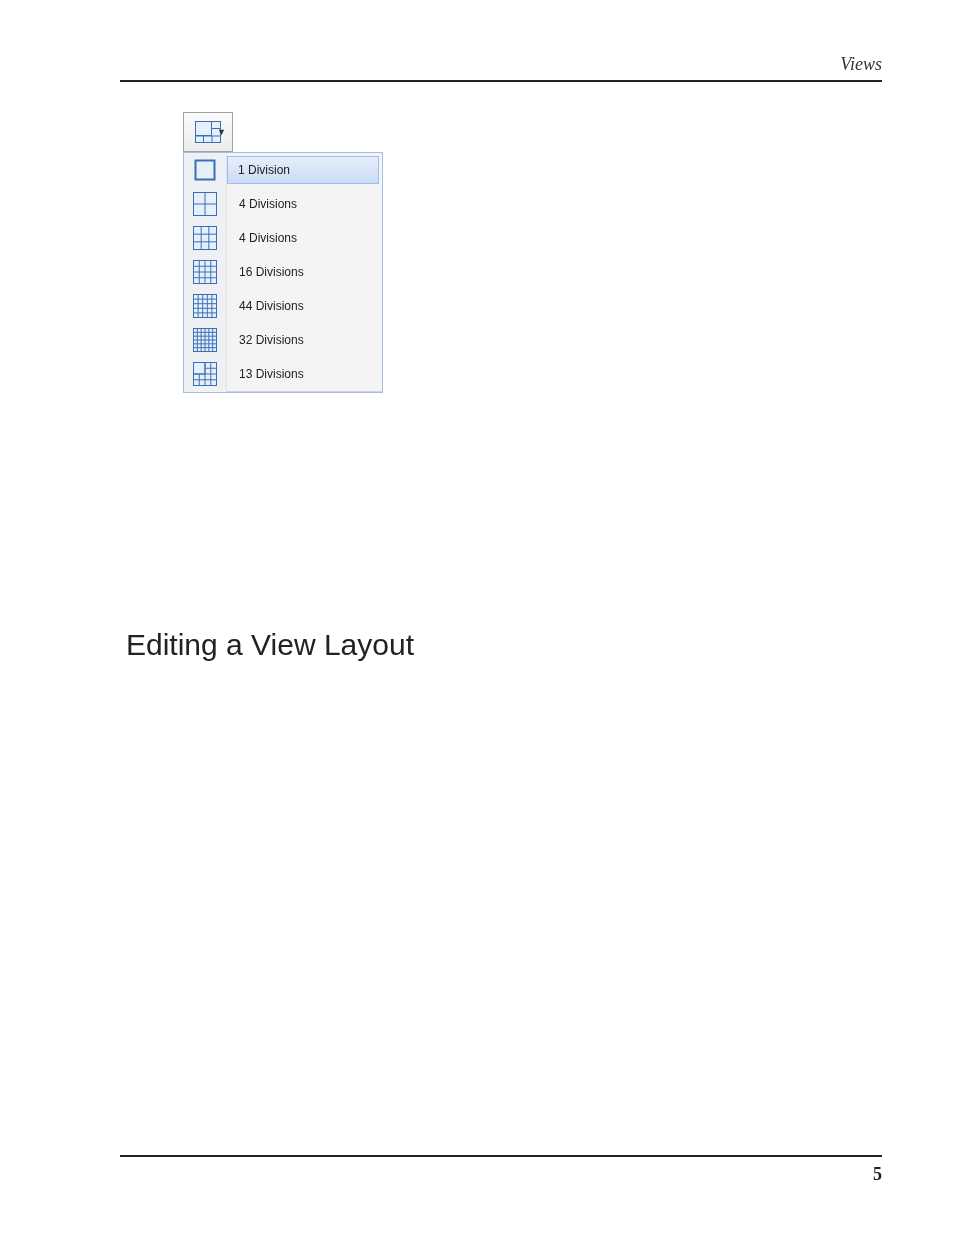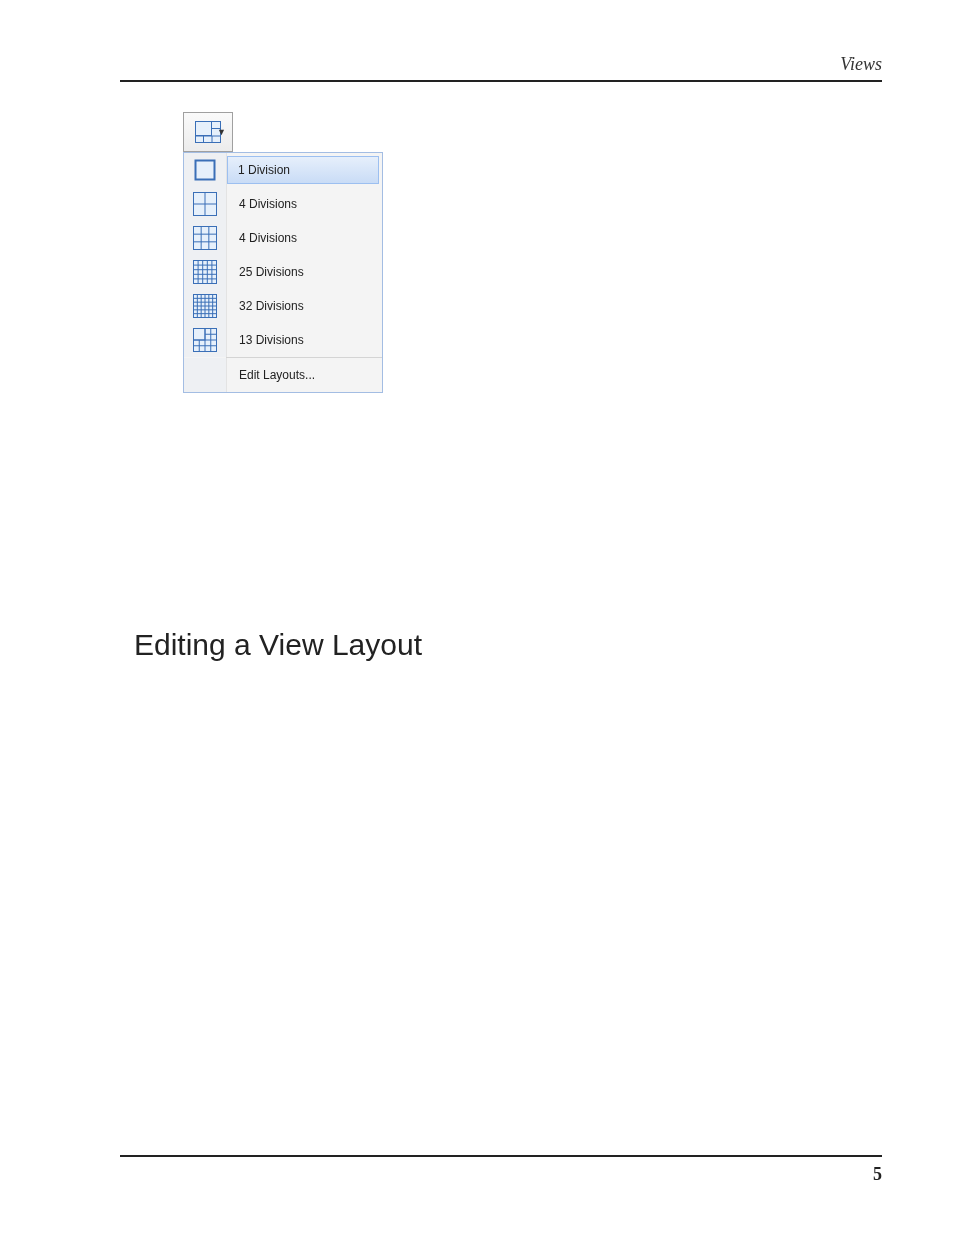--- a/index.html
+++ b/index.html
@@ -106,21 +106,21 @@
     height: 0;
     border-top: 1px solid #d4d4d4;
     margin-left: 42px;
   }
   svg.layout-ico {
     display: block;
   }
   h2.section-heading {
     position: absolute;
     top: 628px;
-    left: 126px;
+    left: 118px;
     font-size: 30px;
     font-weight: 400;
     font-family: "Segoe UI Light", "Segoe UI", Arial, sans-serif;
     color: #222;
     margin: 0;
   }
   .footer-rule {
     position: absolute;
     bottom: 78px;
     left: 112px;
@@ -186,31 +186,45 @@
                 <line x1="15.833333333333334" y1="0.5" x2="15.833333333333334" y2="23.5" stroke="#3a6fb7"></line>
                 <line x1="0.5" y1="15.833333333333334" x2="23.5" y2="15.833333333333334" stroke="#3a6fb7"></line>
               </svg>
             </div>
             <div class="labelcol">4 Divisions</div>
           </div>
           <div class="menu-row">
             <div class="iconcol">
               <svg class="layout-ico" width="24" height="24" viewBox="0 0 24 24">
                 <rect x="0.5" y="0.5" width="23" height="23" fill="#e6f0fb" stroke="#3a6fb7"></rect>
+                <line x1="6.25" y1="0.5" x2="6.25" y2="23.5" stroke="#3a6fb7"></line>
+                <line x1="0.5" y1="6.25" x2="23.5" y2="6.25" stroke="#3a6fb7"></line>
+                <line x1="12" y1="0.5" x2="12" y2="23.5" stroke="#3a6fb7"></line>
+                <line x1="0.5" y1="12" x2="23.5" y2="12" stroke="#3a6fb7"></line>
+                <line x1="17.75" y1="0.5" x2="17.75" y2="23.5" stroke="#3a6fb7"></line>
+                <line x1="0.5" y1="17.75" x2="23.5" y2="17.75" stroke="#3a6fb7"></line>
+              </svg>
+            </div>
+            <div class="labelcol">16 Divisions</div>
+          </div>
+          <div class="menu-row">
+            <div class="iconcol">
+              <svg class="layout-ico" width="24" height="24" viewBox="0 0 24 24">
+                <rect x="0.5" y="0.5" width="23" height="23" fill="#e6f0fb" stroke="#3a6fb7"></rect>
                 <line x1="5.1" y1="0.5" x2="5.1" y2="23.5" stroke="#3a6fb7"></line>
                 <line x1="0.5" y1="5.1" x2="23.5" y2="5.1" stroke="#3a6fb7"></line>
                 <line x1="9.7" y1="0.5" x2="9.7" y2="23.5" stroke="#3a6fb7"></line>
                 <line x1="0.5" y1="9.7" x2="23.5" y2="9.7" stroke="#3a6fb7"></line>
                 <line x1="14.3" y1="0.5" x2="14.3" y2="23.5" stroke="#3a6fb7"></line>
                 <line x1="0.5" y1="14.3" x2="23.5" y2="14.3" stroke="#3a6fb7"></line>
                 <line x1="18.9" y1="0.5" x2="18.9" y2="23.5" stroke="#3a6fb7"></line>
                 <line x1="0.5" y1="18.9" x2="23.5" y2="18.9" stroke="#3a6fb7"></line>
               </svg>
             </div>
-            <div class="labelcol">25 Divisions</div>
+            <div class="labelcol">44 Divisions</div>
           </div>
           <div class="menu-row">
             <div class="iconcol">
               <svg class="layout-ico" width="24" height="24" viewBox="0 0 24 24">
                 <rect x="0.5" y="0.5" width="23" height="23" fill="#e6f0fb" stroke="#3a6fb7"></rect>
                 <line x1="4.333333333333334" y1="0.5" x2="4.333333333333334" y2="23.5" stroke="#3a6fb7"></line>
                 <line x1="0.5" y1="4.333333333333334" x2="23.5" y2="4.333333333333334" stroke="#3a6fb7"></line>
                 <line x1="8.166666666666668" y1="0.5" x2="8.166666666666668" y2="23.5" stroke="#3a6fb7"></line>
                 <line x1="0.5" y1="8.166666666666668" x2="23.5" y2="8.166666666666668" stroke="#3a6fb7"></line>
                 <line x1="12" y1="0.5" x2="12" y2="23.5" stroke="#3a6fb7"></line>
@@ -232,24 +246,20 @@
                <line x1="17.75" y1="0.5" x2="17.75" y2="23.5" stroke="#3a6fb7"></line>
                <line x1="0.5" y1="12" x2="23.5" y2="12" stroke="#3a6fb7"></line>
                <line x1="0.5" y1="17.75" x2="23.5" y2="17.75" stroke="#3a6fb7"></line>
                <line x1="12" y1="6.25" x2="23.5" y2="6.25" stroke="#3a6fb7"></line>
                <line x1="6.25" y1="12" x2="6.25" y2="23.5" stroke="#3a6fb7"></line>
               </svg>
             </div>
             <div class="labelcol">13 Divisions</div>
           </div>
           <div class="menu-sep"></div>
-          <div class="menu-row">
-            <div class="iconcol"></div>
-            <div class="labelcol">Edit Layouts...</div>
-          </div>
         </div>
     </div>
   </div>
 
   <h2 class="section-heading">Editing a View Layout</h2>
 
   <div class="footer-rule"></div>
   <div class="page-number">5</div>
 </div>
 

